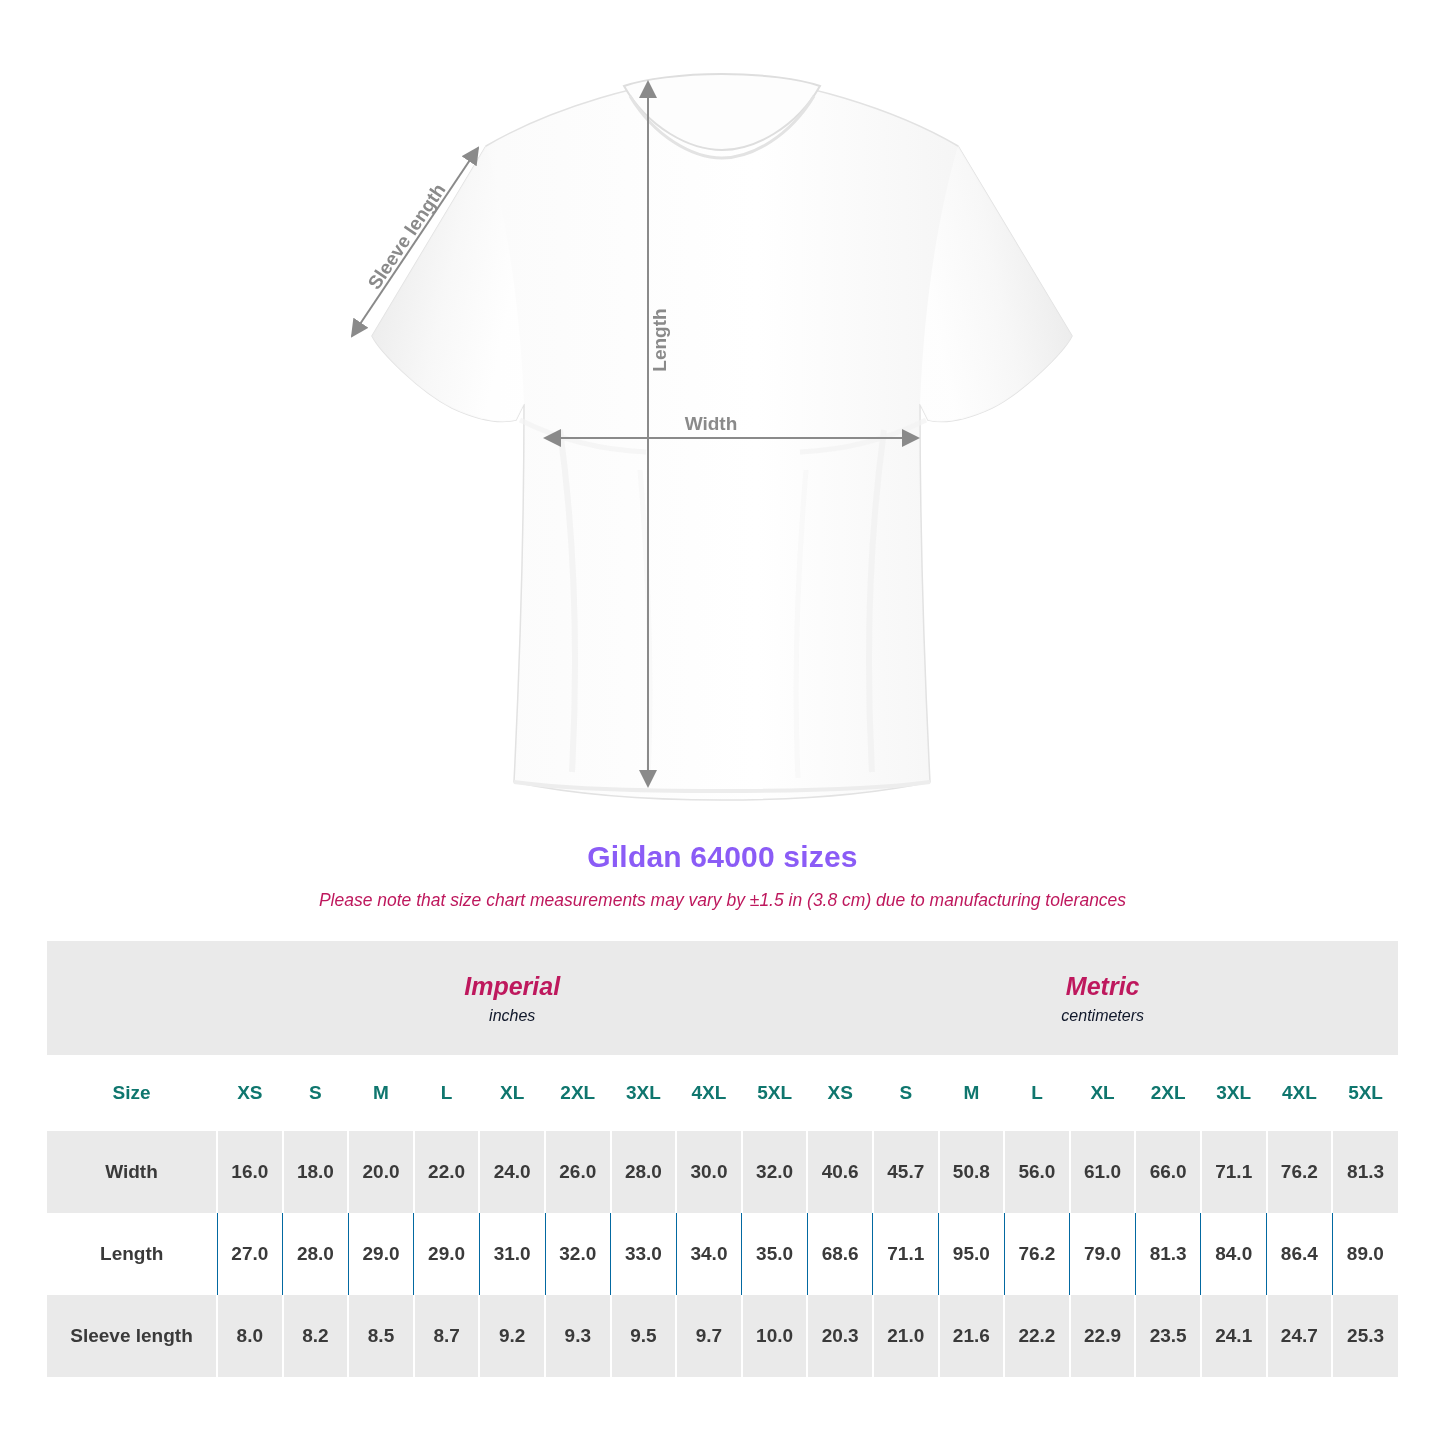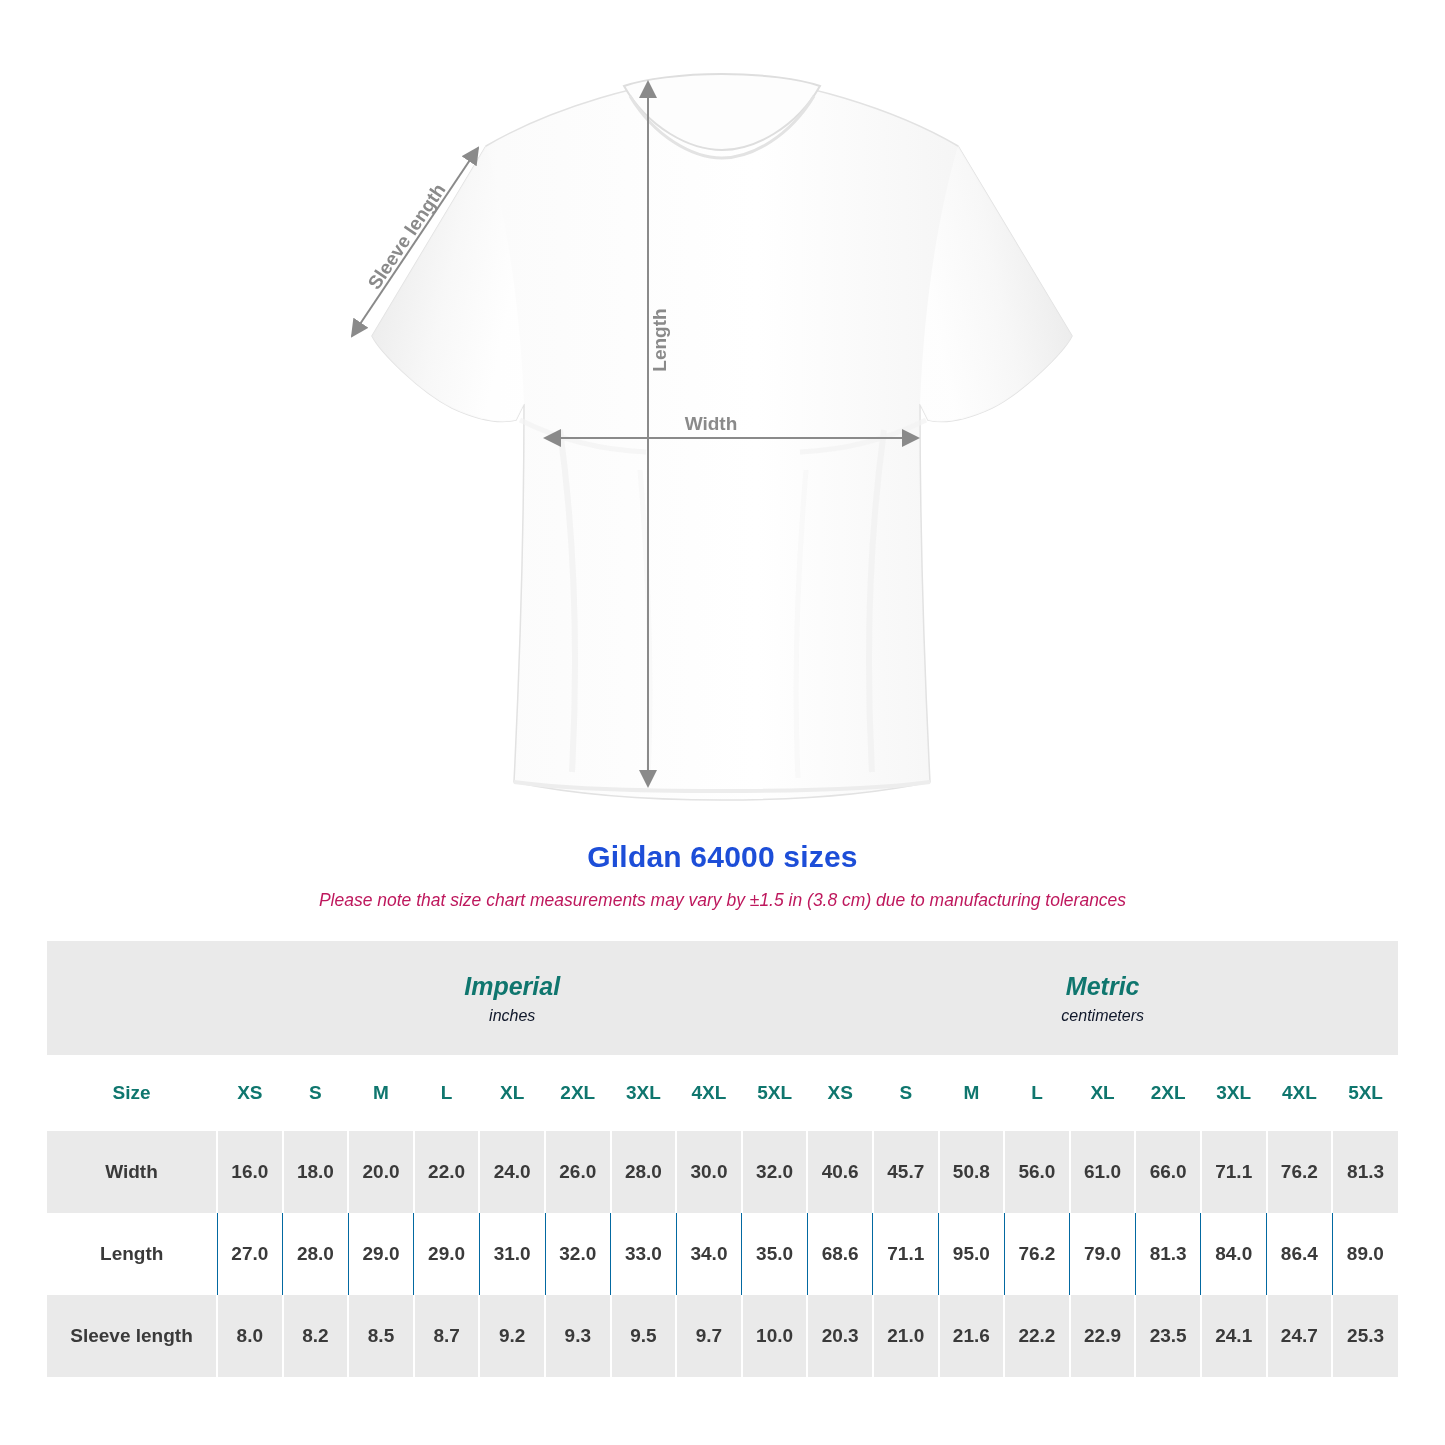--- a/index.html
+++ b/index.html
@@ -34,21 +34,21 @@
   }
 
   
   .title-block {
     text-align: center;
     margin-top: 10px;
   }
   .chart-title {
     font-size: 30px;
     font-weight: bold;
-    color: #1d4ed8;
+    color: #8b5cf6;
     letter-spacing: 0.2px;
   }
   .chart-note {
     margin-top: 16px;
     font-size: 17.5px;
     font-style: italic;
     color: #be185d;
   }
 
   
@@ -67,21 +67,21 @@
 
   .unit-row td {
     background: #eaeaea;
     height: 112px;
     border: none;
   }
   .unit-name {
     font-size: 25px;
     font-style: italic;
     font-weight: bold;
-    color: #0f766e;
+    color: #be185d;
     line-height: 1.25;
   }
   .unit-sub {
     font-size: 16px;
     font-style: italic;
     color: #0f172a;
     margin-top: 4px;
   }
 
   .header-row td {

